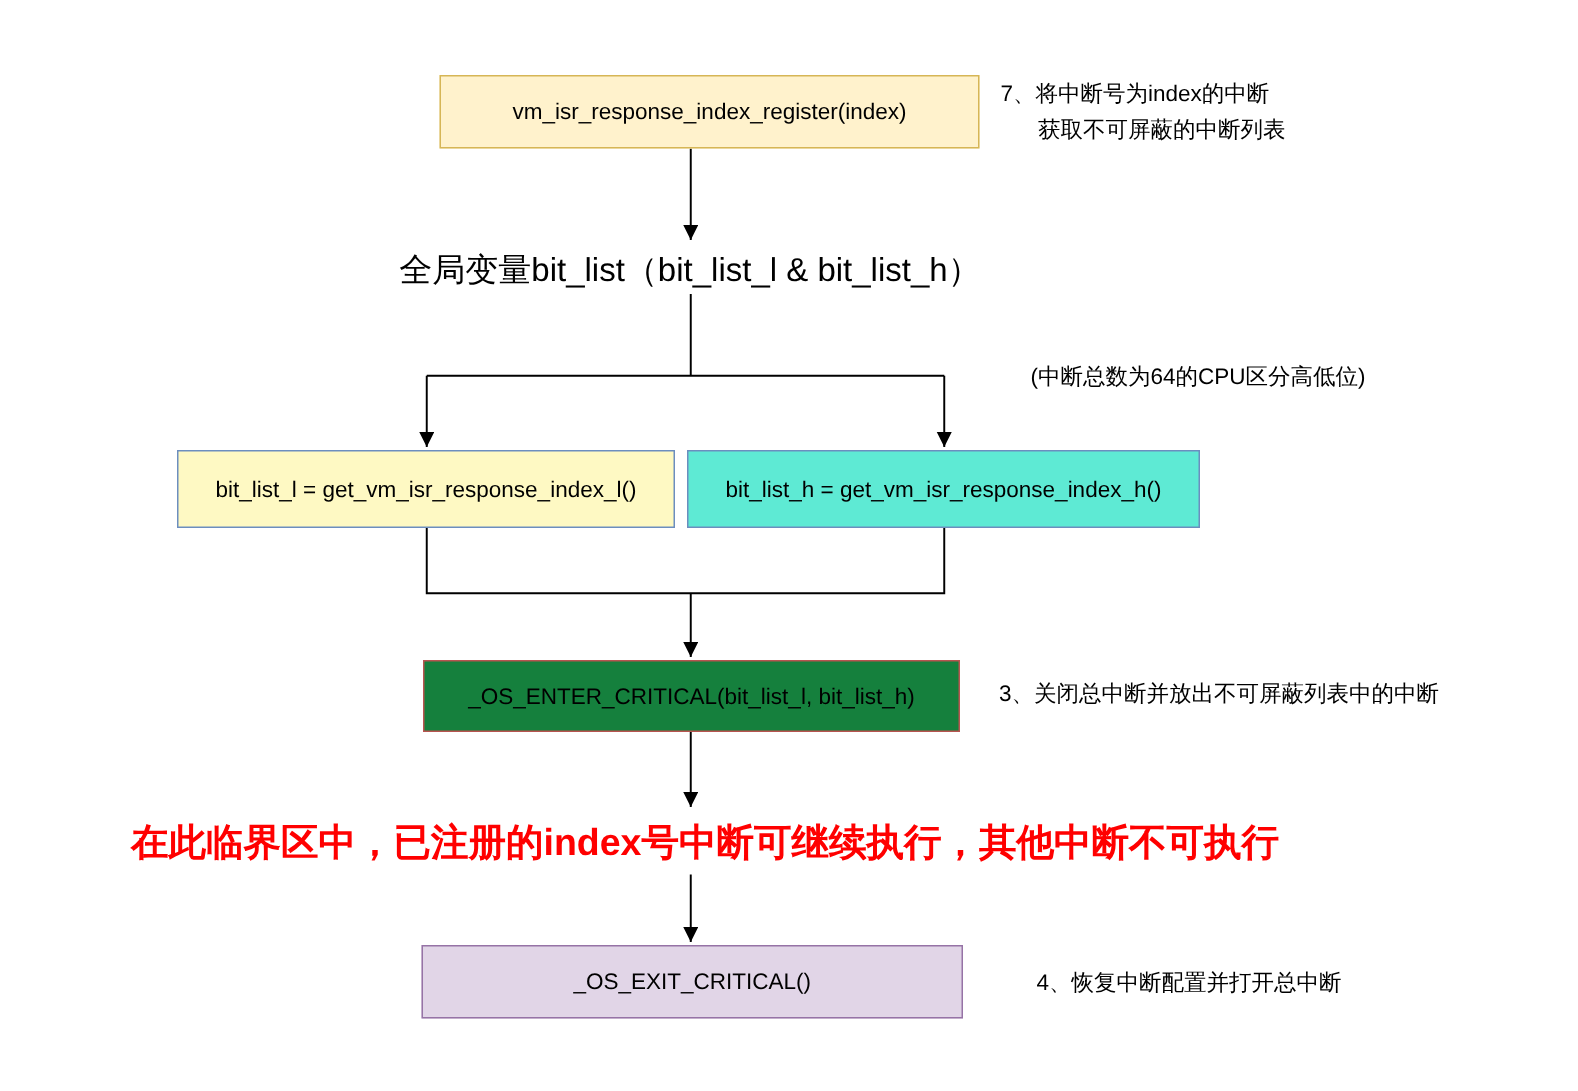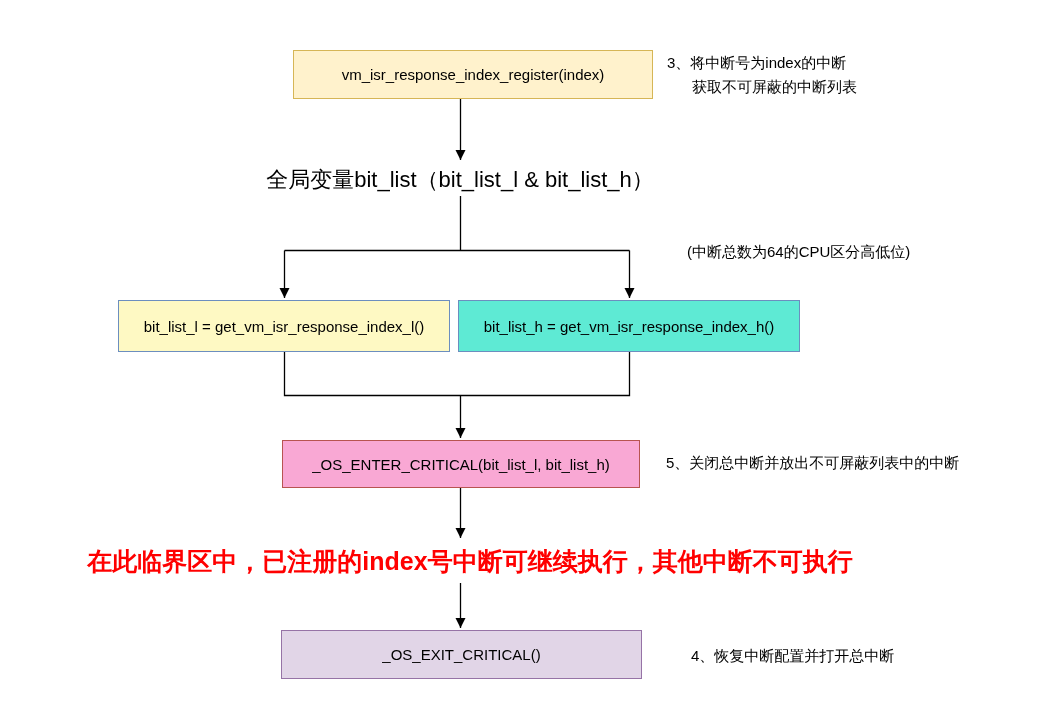--- a/index.html
+++ b/index.html
@@ -27,21 +27,21 @@
     justify-content: center;
     box-sizing: border-box;
     font-size: 15px;
     color: #000000;
     text-align: center;
     white-space: nowrap;
   }
   .node-register   { left: 293px; top: 50px;  width: 360px; height: 49px; background: #fff2cc; border: 1px solid #d6b656; }
   .node-get-low    { left: 118px; top: 300px; width: 332px; height: 52px; background: #fef9c3; border: 1px solid #6c8ebf; }
   .node-get-high   { left: 458px; top: 300px; width: 342px; height: 52px; background: #5eead4; border: 1px solid #6c8ebf; }
-  .node-enter      { left: 282px; top: 440px; width: 358px; height: 48px; background: #f9a8d4; border: 1px solid #b85450; }
+  .node-enter      { left: 282px; top: 440px; width: 358px; height: 48px; background: #15803d; border: 1px solid #b85450; }
   .node-exit       { left: 281px; top: 630px; width: 361px; height: 49px; background: #e1d5e7; border: 1px solid #9673a6; }
   .global-var-label {
     position: absolute;
     left: 230px; top: 165px; width: 460px;
     font-size: 22px;
     color: #000000;
     text-align: center;
     white-space: nowrap;
   }
   .annotation {
@@ -88,38 +88,38 @@
     <line x1="460.5" y1="395.5" x2="460.5" y2="438" stroke="#000000" stroke-width="1.3" marker-end="url(#arrow)"></line>
 
     <line x1="460.5" y1="488" x2="460.5" y2="538" stroke="#000000" stroke-width="1.3" marker-end="url(#arrow)"></line>
 
     <line x1="460.5" y1="583" x2="460.5" y2="628" stroke="#000000" stroke-width="1.3" marker-end="url(#arrow)"></line>
   </svg>
 
   <div class="node node-register">vm_isr_response_index_register(index)</div>
 
   <div class="annotation ann-step1">
-    <span>3、将中断号为index的中断</span>
+    <span>7、将中断号为index的中断</span>
     <span class="indent">获取不可屏蔽的中断列表</span>
   </div>
 
   <div class="global-var-label">全局变量bit_list（bit_list_l &amp; bit_list_h）</div>
 
   <div class="annotation ann-step2">
     <span class="indent">(中断总数为64的CPU区分高低位)</span>
   </div>
 
   <div class="node node-get-low">bit_list_l = get_vm_isr_response_index_l()</div>
 
   <div class="node node-get-high">bit_list_h = get_vm_isr_response_index_h()</div>
 
   <div class="node node-enter">_OS_ENTER_CRITICAL(bit_list_l, bit_list_h)</div>
 
   <div class="annotation ann-step3">
-    <span>5、关闭总中断并放出不可屏蔽列表中的中断</span>
+    <span>3、关闭总中断并放出不可屏蔽列表中的中断</span>
   </div>
 
   <div class="highlight-text">在此临界区中，已注册的index号中断可继续执行，其他中断不可执行</div>
 
   <div class="node node-exit">_OS_EXIT_CRITICAL()</div>
 
   <div class="annotation ann-step4">
     <span>4、恢复中断配置并打开总中断</span>
   </div>
 

